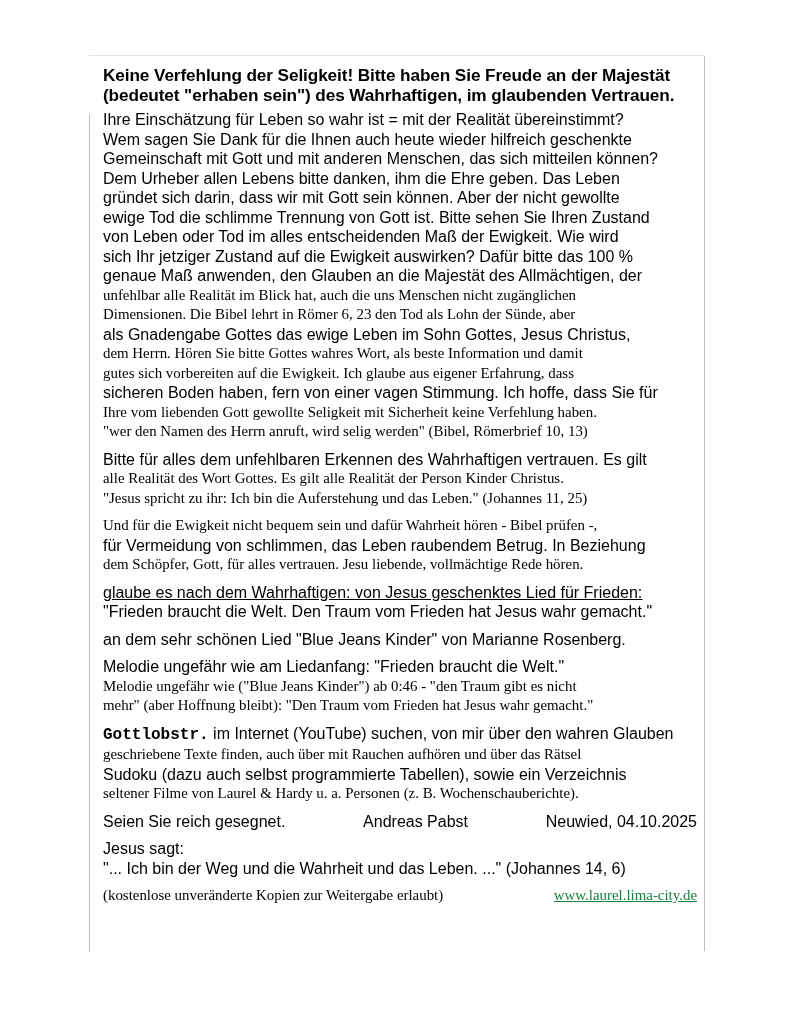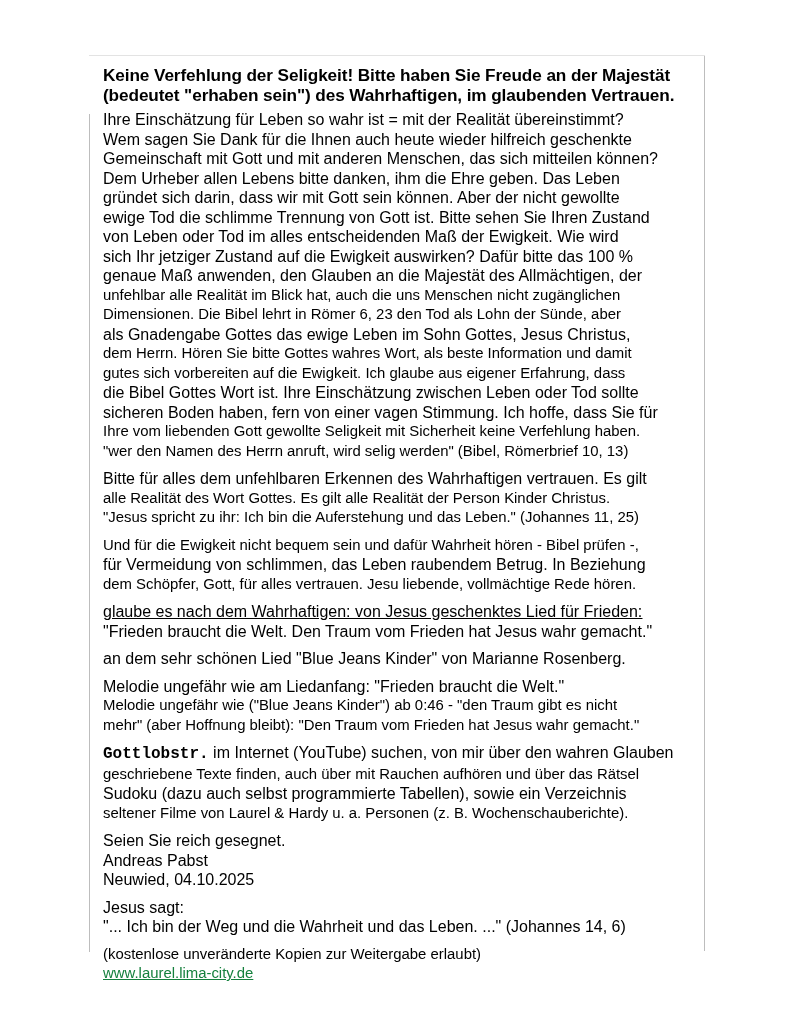--- a/index.html
+++ b/index.html
@@ -13,22 +13,22 @@
   }
   .boundary{position:absolute;background:#bdbdbd;}
   .boundary-top{left:89px;top:55px;width:616px;height:1px;background:#e3e3e3;}
   .boundary-left{left:89px;top:114px;width:1px;height:838px;}
   .boundary-right{left:704px;top:56px;width:1px;height:895px;}
   .content{position:absolute;left:103px;top:66px;width:594px;}
   .heading{font-weight:bold;font-size:17.2px;line-height:22px;margin-bottom:5px;letter-spacing:-0.1px;}
   .heading .line{font-size:inherit;}
   .para{margin-bottom:8px;}
   .line{font-size:16px;line-height:19.5px;white-space:nowrap;}
-  .line.sz-s{font-size:14.9px;}
-  .row{display:flex;justify-content:space-between;white-space:nowrap;flex-direction:column;}
+  .line.sz-s{font-size:14.9px;font-family:Liberation Serif, serif;}
+  .row{display:flex;justify-content:space-between;white-space:nowrap;}
   .b{font-weight:bold;font-family:Liberation Mono, monospace;}
   .u{text-decoration:underline;}
   .link{color:#15803d;text-decoration:underline;cursor:pointer;}
 </style>
 </head>
 <body>
 
 <div class="page">
   <div class="boundary boundary-top"></div>
   <div class="boundary boundary-left"></div>
@@ -48,21 +48,20 @@
           <div class="line"><span>gründet sich darin, dass wir mit Gott sein können. Aber der nicht gewollte</span></div>
           <div class="line"><span>ewige Tod die schlimme Trennung von Gott ist. Bitte sehen Sie Ihren Zustand</span></div>
           <div class="line"><span>von Leben oder Tod im alles entscheidenden Maß der Ewigkeit. Wie wird</span></div>
           <div class="line"><span>sich Ihr jetziger Zustand auf die Ewigkeit auswirken? Dafür bitte das 100 %</span></div>
           <div class="line"><span>genaue Maß anwenden, den Glauben an die Majestät des Allmächtigen, der</span></div>
           <div class="line sz-s"><span>unfehlbar alle Realität im Blick hat, auch die uns Menschen nicht zugänglichen</span></div>
           <div class="line sz-s"><span>Dimensionen. Die Bibel lehrt in Römer 6, 23 den Tod als Lohn der Sünde, aber</span></div>
           <div class="line"><span>als Gnadengabe Gottes das ewige Leben im Sohn Gottes, Jesus Christus,</span></div>
           <div class="line sz-s"><span>dem Herrn. Hören Sie bitte Gottes wahres Wort, als beste Information und damit</span></div>
           <div class="line sz-s"><span>gutes sich vorbereiten auf die Ewigkeit. Ich glaube aus eigener Erfahrung, dass</span></div>
-          <div class="line"><span>die Bibel Gottes Wort ist. Ihre Einschätzung zwischen Leben oder Tod sollte</span></div>
           <div class="line"><span>sicheren Boden haben, fern von einer vagen Stimmung. Ich hoffe, dass Sie für</span></div>
           <div class="line sz-s"><span>Ihre vom liebenden Gott gewollte Seligkeit mit Sicherheit keine Verfehlung haben.</span></div>
           <div class="line sz-s"><span>"wer den Namen des Herrn anruft, wird selig werden" (Bibel, Römerbrief 10, 13)</span></div>
         </div>
         <div class="para">
           <div class="line"><span>Bitte für alles dem unfehlbaren Erkennen des Wahrhaftigen vertrauen. Es gilt</span></div>
           <div class="line sz-s"><span>alle Realität des Wort Gottes. Es gilt alle Realität der Person Kinder Christus.</span></div>
           <div class="line sz-s"><span>"Jesus spricht zu ihr: Ich bin die Auferstehung und das Leben." (Johannes 11, 25)</span></div>
         </div>
         <div class="para">

